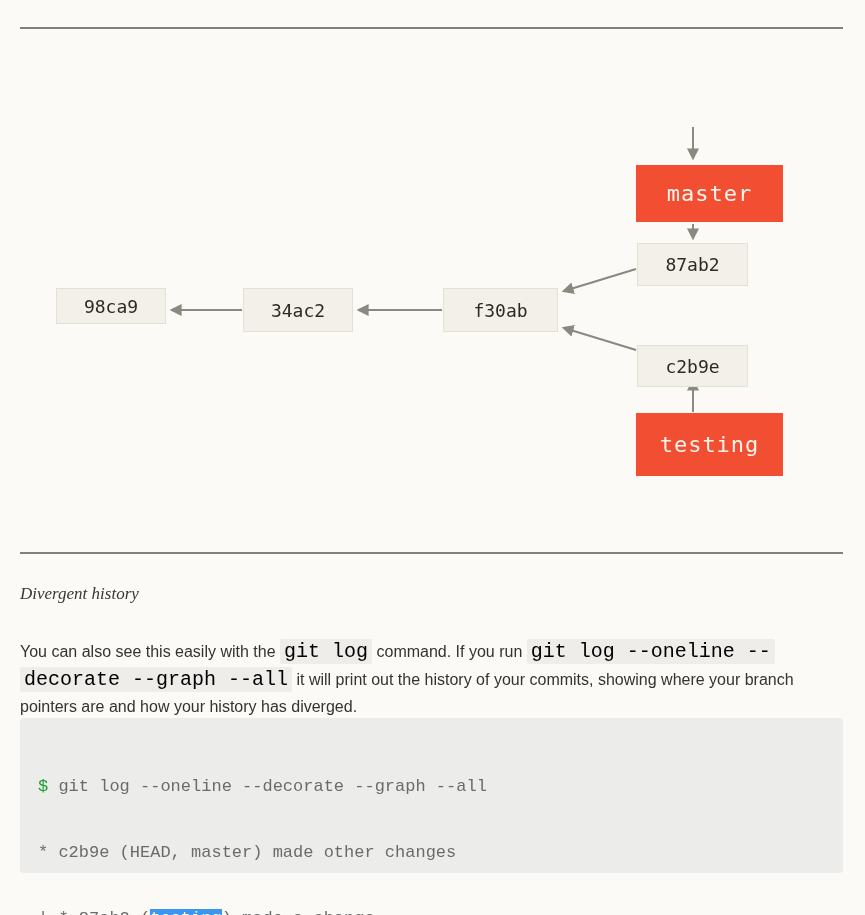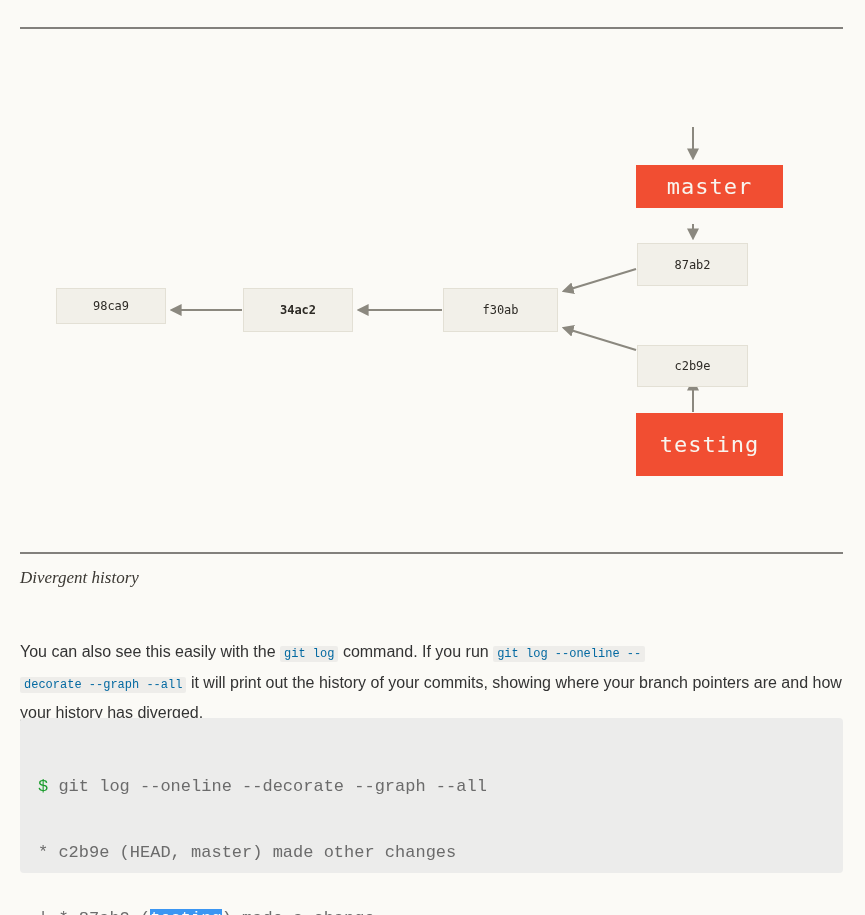--- a/index.html
+++ b/index.html
@@ -5,36 +5,36 @@
   html,body{margin:0;padding:0;}
   body{width:865px;height:915px;background:#fbfaf6;font-family:"Liberation Sans",sans-serif;position:relative;overflow:hidden;}
   .rule{position:absolute;left:20px;width:823px;height:2px;background:#82807c;}
   #rule-top{top:27px;}
   #rule-mid{top:552px;}
 
   
   #diagram{position:absolute;left:0;top:0;width:865px;height:530px;}
   #arrow-svg{position:absolute;left:0;top:0;}
   .node{position:absolute;display:flex;align-items:center;justify-content:center;box-sizing:border-box;font-family:"DejaVu Sans Mono",monospace;}
-  .node.commit{background:#f2f0e9;border:1px solid #e3e0d5;color:#2d2a25;font-size:12px;}
+  .node.commit{background:#f2f0e9;border:1px solid #e3e0d5;color:#2d2a25;font-size:18px;}
   .node.branch{background:#f14e32;color:#f8f5ef;font-size:22px;letter-spacing:1px;}
   .node.headptr{background:#cb9b0d;color:#f8f5ef;font-size:15px;letter-spacing:1px;}
   #node-head  {left:636px;top:80px; width:114px;height:45px;}
-  #node-master{left:636px;top:165px;width:147px;height:43px;}
+  #node-master{left:636px;top:165px;width:147px;height:57px;}
   #node-87ab2 {left:637px;top:243px;width:111px;height:43px;}
   #node-98ca9 {left:56px; top:288px;width:110px;height:36px;}
-  #node-34ac2 {left:243px;top:288px;width:110px;height:44px;font-weight:bold;}
+  #node-34ac2 {left:243px;top:288px;width:110px;height:44px;}
   #node-f30ab {left:443px;top:288px;width:115px;height:44px;}
   #node-c2b9e {left:637px;top:345px;width:111px;height:42px;}
   #node-testing{left:636px;top:413px;width:147px;height:63px;}
 
   
-  #figure-caption{position:absolute;left:20px;top:568px;font-family:"Liberation Serif",serif;font-style:italic;font-size:17px;color:#3b3833;}
+  #figure-caption{position:absolute;left:20px;top:584px;font-family:"Liberation Serif",serif;font-style:italic;font-size:17px;color:#3b3833;}
   #paragraph{position:absolute;left:20px;top:622px;width:823px;font-size:16px;line-height:27.5px;color:#333;}
-  .inline-code{font-family:"Liberation Mono",monospace;font-size:12px;background:#eeedea;color:#0369a1;padding:1px 4px;border-radius:2px;}
+  .inline-code{font-family:"Liberation Mono",monospace;font-size:20px;background:#eeedea;color:#000000;padding:1px 4px;border-radius:2px;}
 
   
   #code-block{position:absolute;left:20px;top:718px;width:823px;height:155px;box-sizing:border-box;
     background:#ececeb;border-radius:4px;padding:14px 0 0 18px;
     font-family:"Liberation Mono",monospace;font-size:17px;line-height:22px;color:#6b6b6b;white-space:pre;}
   .prompt{color:#1a9c2c;}
   .selection{background:#3b96f2;color:#ffffff;}
 </style>
 </head>
 <body>

